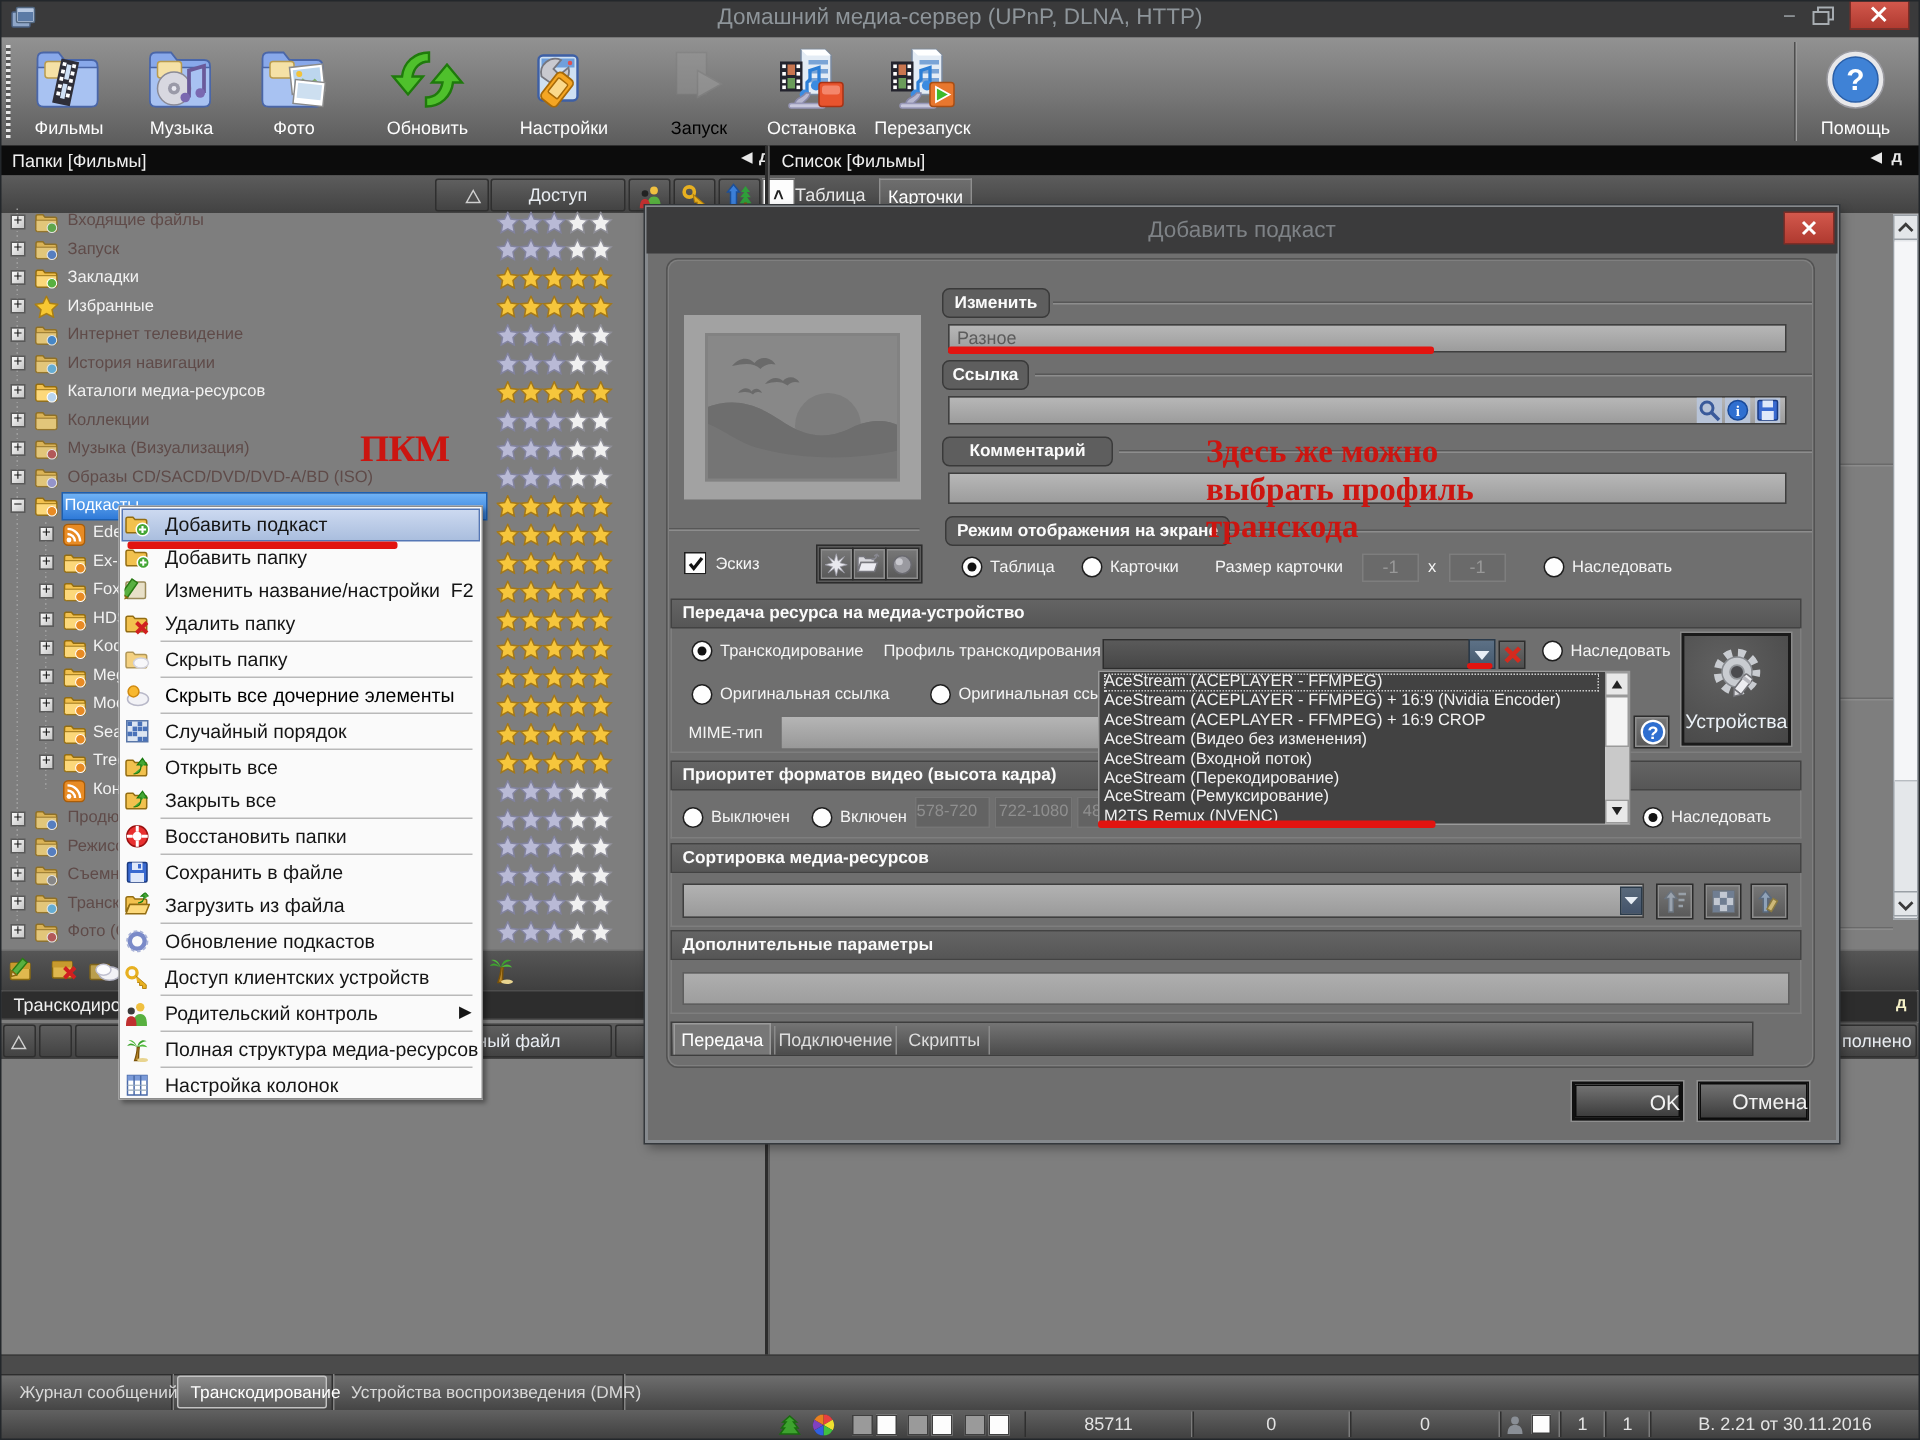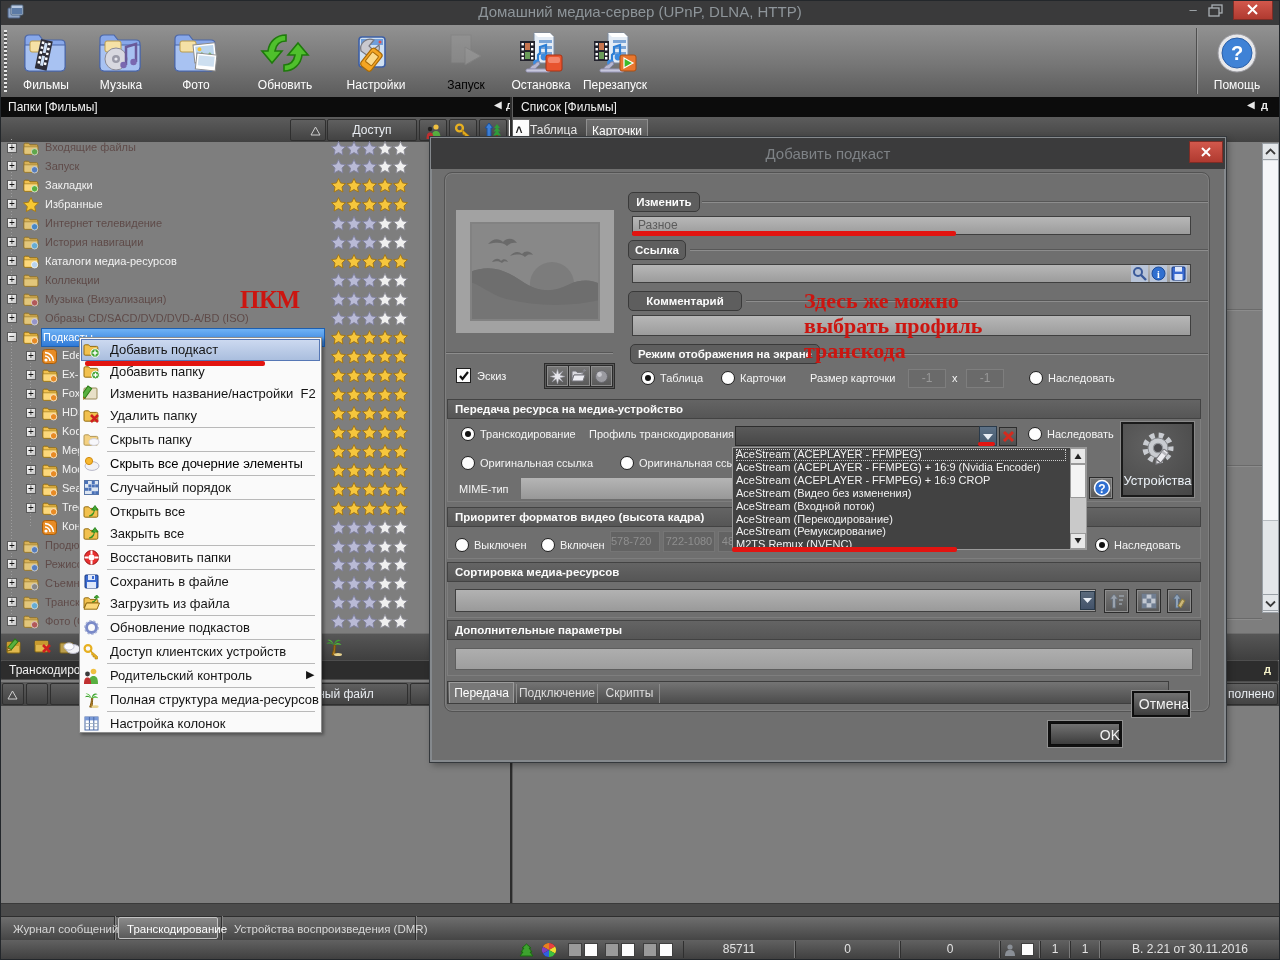--- a/index.html
+++ b/index.html
@@ -989,21 +989,21 @@
     </g>
   </svg>
 <div class="secbar" style="left:447px;top:620px;width:754px;z-index:11;">Дополнительные параметры</div>
 <div class="grp" style="left:447px;top:640px;width:754px;height:36px;z-index:11;"></div>
 <div class="abs" style="left:455px;top:648px;width:738px;height:22px;background:linear-gradient(#aeaeae,#9e9e9e);border:1px solid #5e5e5e;z-index:11;"></div>
 <div class="abs" style="left:447px;top:681px;width:722px;height:23px;background:linear-gradient(#747474,#4c4c4c);border:1px solid #3e3e3e;z-index:11;"></div>
 <div class="abs" style="left:449px;top:682px;width:65px;height:21px;background:#777;border:1px solid #9b9b9b;border-bottom:none;color:#fff;font-size:12px;text-align:center;line-height:20px;z-index:11;">Передача</div>
 <div class="abs" style="left:516px;top:684px;width:82px;height:19px;color:#ddd;font-size:12px;text-align:center;line-height:18px;border-right:1px solid #8a8a8a;border-left:1px solid #8a8a8a;z-index:11;">Подключение</div>
 <div class="abs" style="left:600px;top:684px;width:60px;height:19px;color:#ddd;font-size:12px;text-align:center;line-height:18px;border-right:1px solid #8a8a8a;z-index:11;">Скрипты</div>
 <div class="okbtn" style="left:1048px;top:721px;width:74px;height:26px;line-height:24px;border-width:2px;z-index:11;">OK</div>
-<div class="okbtn" style="left:1132px;top:691px;width:58px;height:26px;line-height:24px;z-index:11;">Отмена</div>
+<div class="okbtn" style="left:1132px;top:721px;width:74px;height:26px;line-height:24px;z-index:11;">Отмена</div>
 <div class="abs" id="ddlist"></div>
 <div class="dditem" style="left:736px;top:448.0px;z-index:21;text-align:center;">AceStream (ACEPLAYER - FFMPEG)</div>
 <div class="dditem" style="left:736px;top:460.9px;z-index:21;">AceStream (ACEPLAYER - FFMPEG) + 16:9 (Nvidia Encoder)</div>
 <div class="dditem" style="left:736px;top:473.8px;z-index:21;">AceStream (ACEPLAYER - FFMPEG) + 16:9 CROP</div>
 <div class="dditem" style="left:736px;top:486.7px;z-index:21;">AceStream (Видео без изменения)</div>
 <div class="dditem" style="left:736px;top:499.6px;z-index:21;">AceStream (Входной поток)</div>
 <div class="dditem" style="left:736px;top:512.5px;z-index:21;">AceStream (Перекодирование)</div>
 <div class="dditem" style="left:736px;top:525.4px;z-index:21;">AceStream (Ремуксирование)</div>
 <div class="dditem" style="left:736px;top:538.3px;z-index:21;">M2TS Remux (NVENC)</div>
 <div class="abs" style="left:736px;top:448.5px;width:330px;height:12.5px;border:1px dotted #cfcfcf;z-index:21;"></div>

